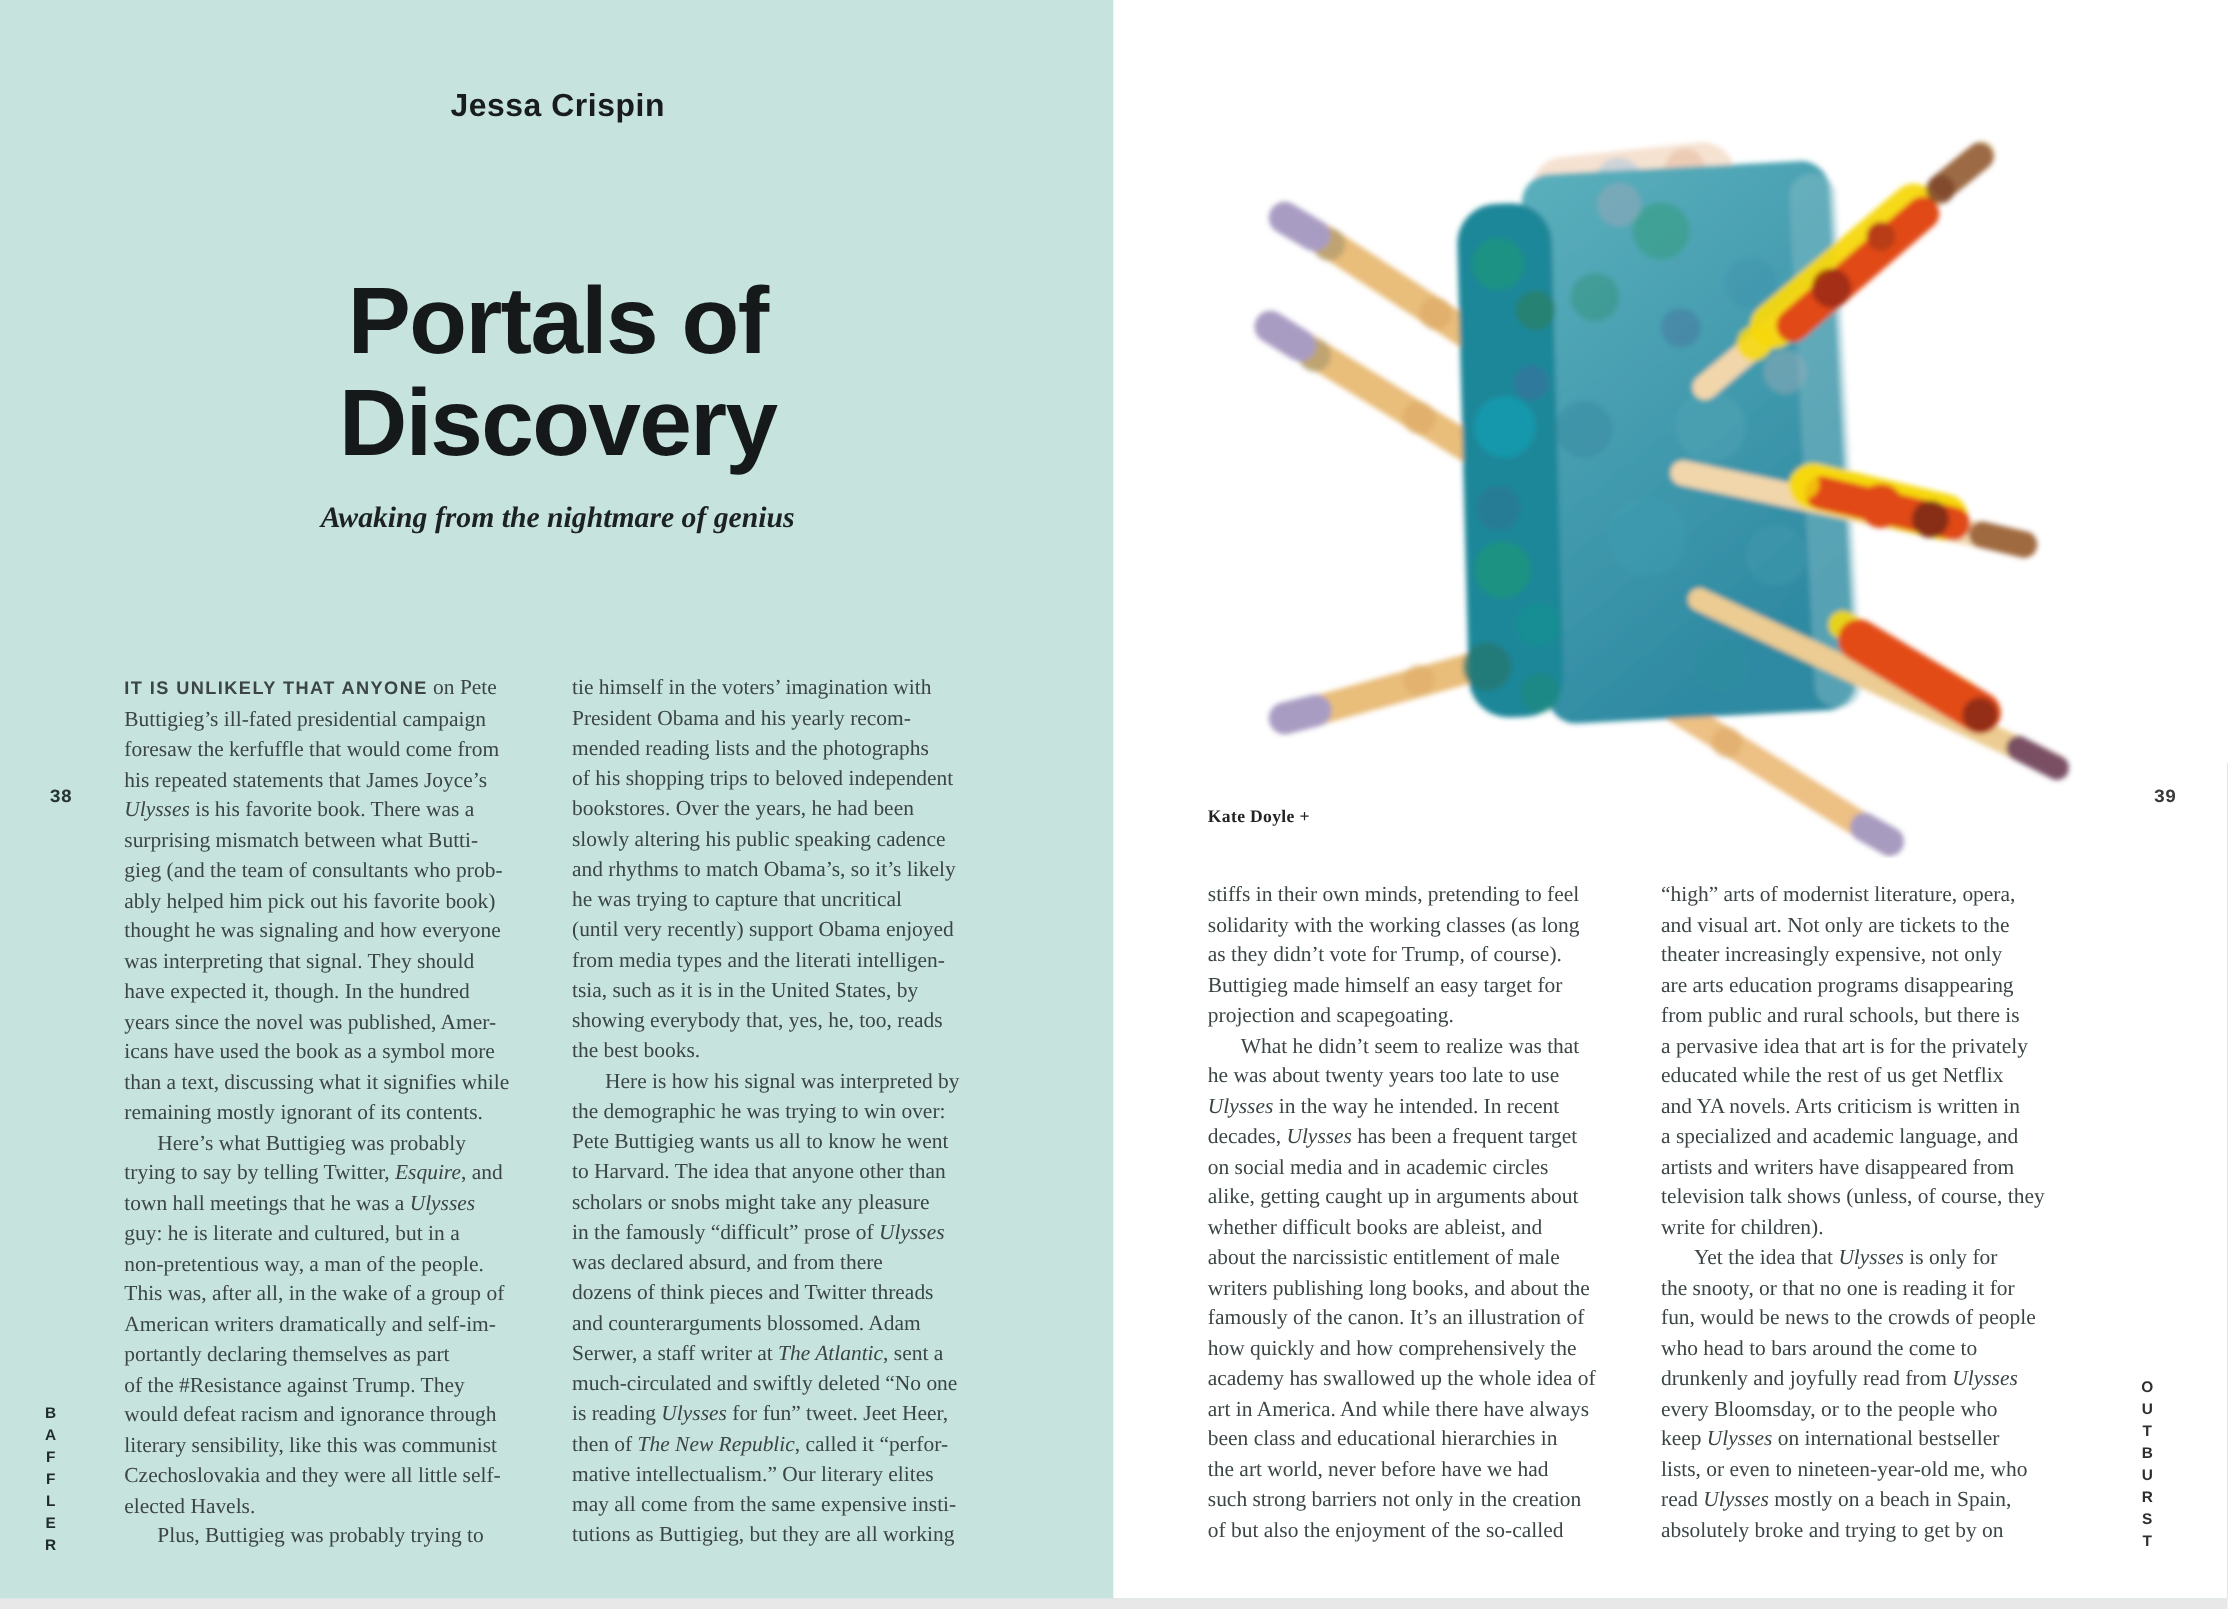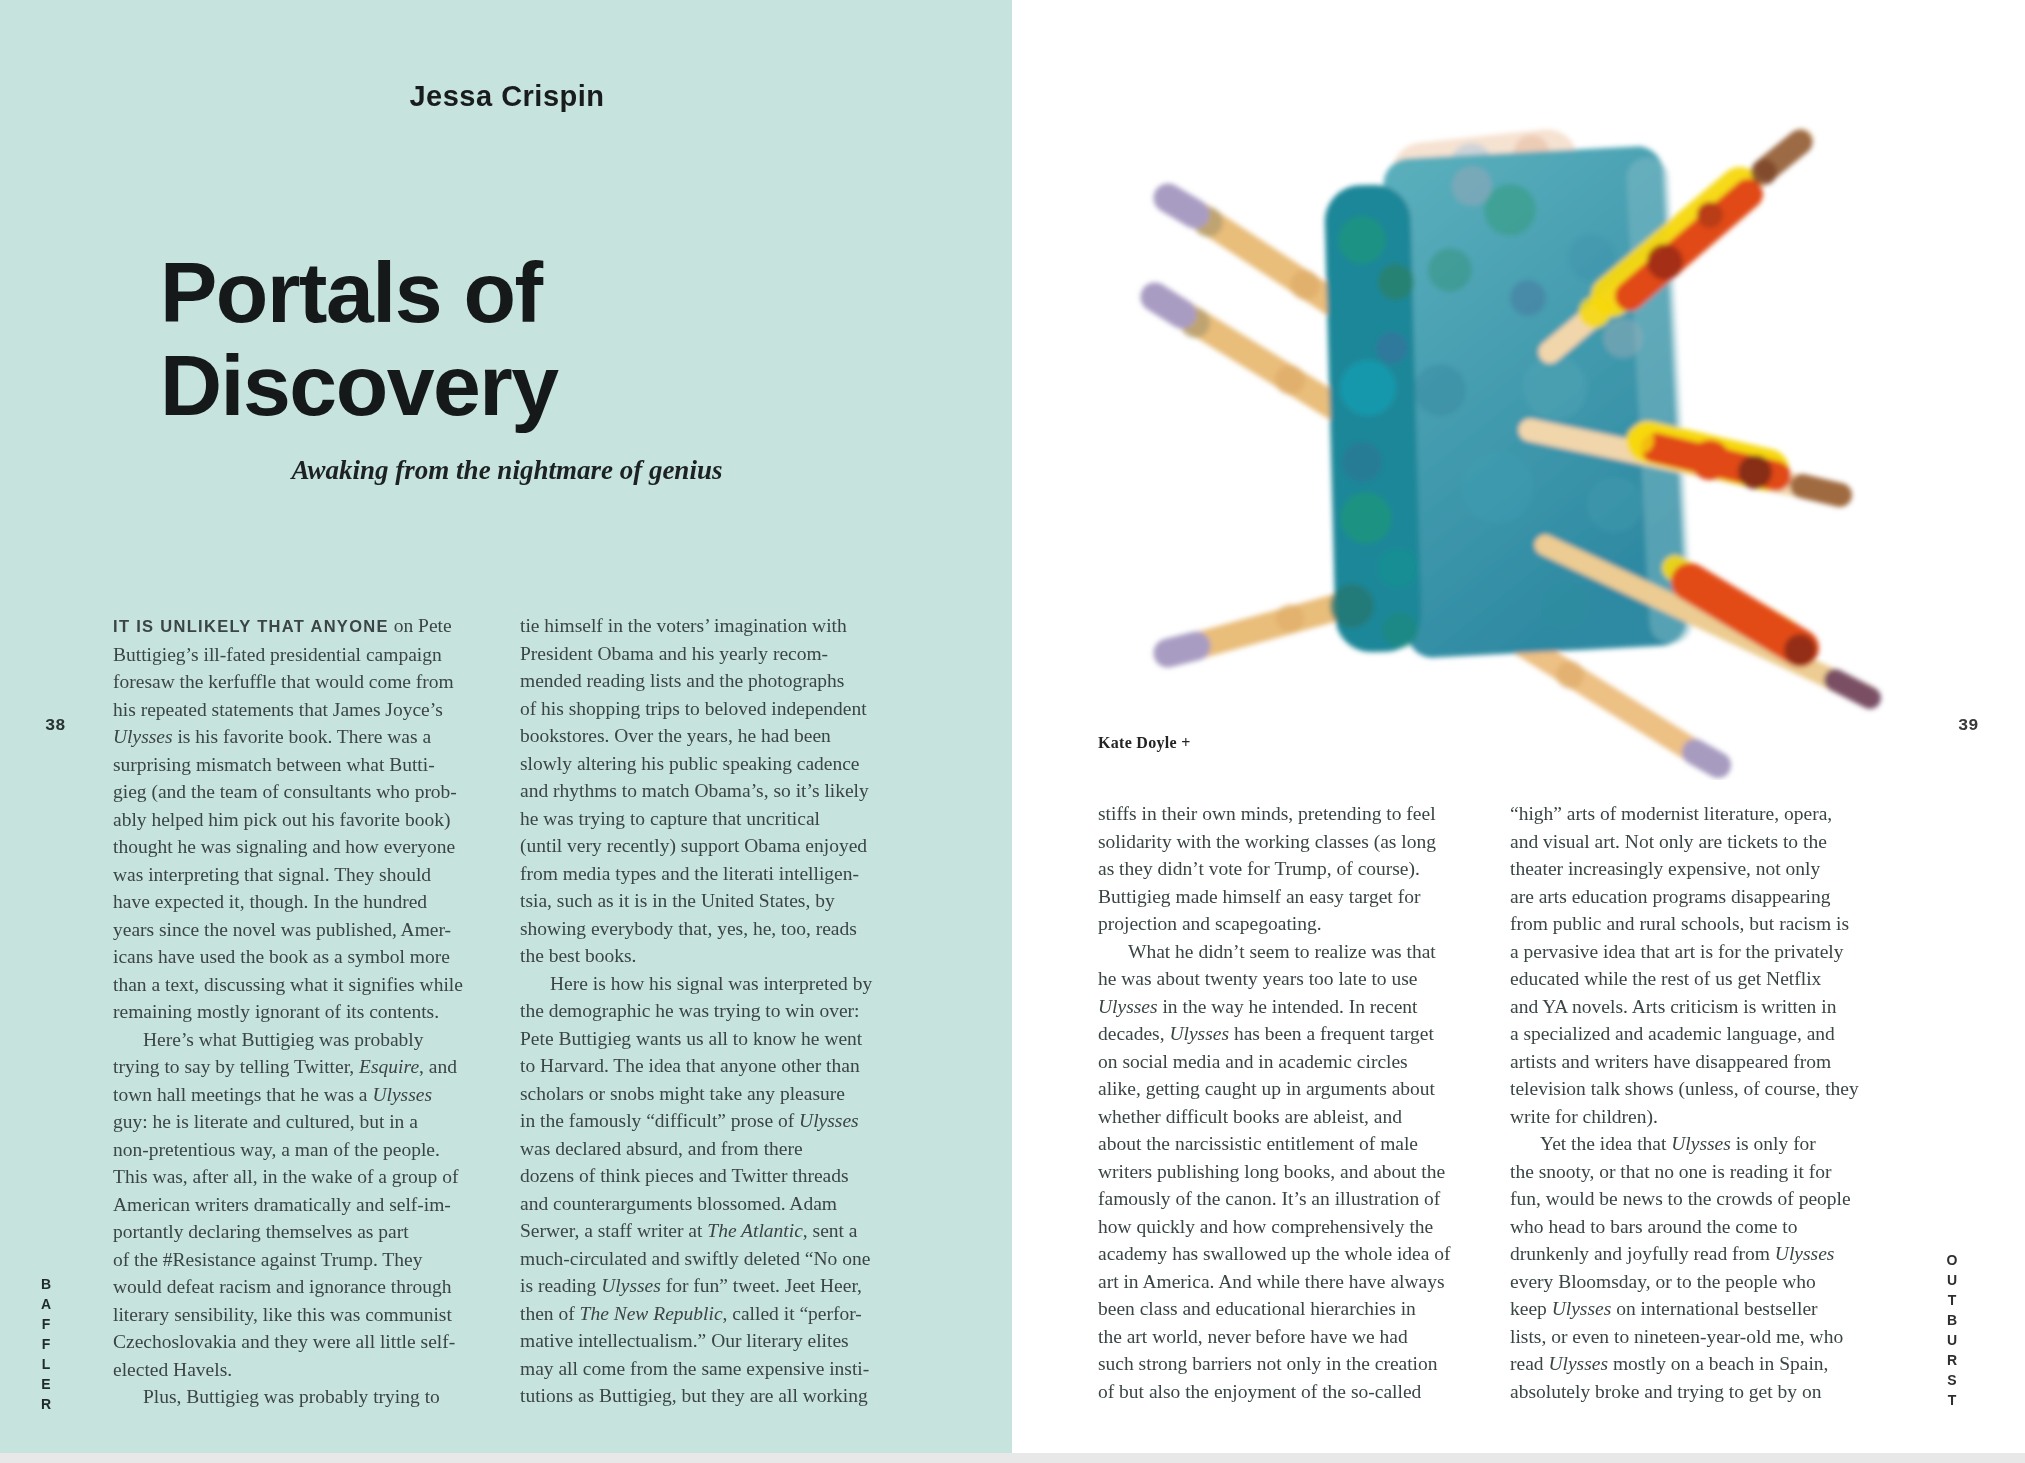--- a/index.html
+++ b/index.html
@@ -4,21 +4,21 @@
 <style>
   html,body{margin:0;padding:0;background:#e8e8e8;}
   .spread{position:relative;width:2025px;height:1453px;background:#5eead4;overflow:hidden;
           font-family:"Liberation Serif",serif;}
   .page-left{position:absolute;left:0;top:0;width:1012px;height:1463px;background:#c7e3de;}
   .page-right{position:absolute;left:1012px;top:0;width:1013px;height:1463px;background:#ffffff;}
 
   .byline{position:absolute;left:207px;top:80px;width:600px;text-align:center;
           font-family:"Liberation Sans",sans-serif;font-weight:700;font-size:29px;
           letter-spacing:.5px;color:#181c1c;}
-  .title{position:absolute;left:160px;top:246px;width:694px;margin:0;
+  .title{position:absolute;left:160px;top:246px;width:694px;margin:0;text-align:center;
          font-family:"Liberation Sans",sans-serif;font-weight:700;font-size:86px;
          line-height:93px;letter-spacing:-1.5px;color:#151919;}
   .title span{display:block;}
   .subtitle{position:absolute;left:160px;top:455px;width:694px;text-align:center;
             font-style:italic;font-weight:700;font-size:27px;color:#1c2222;}
 
   .pagenum{position:absolute;font-family:Liberation Mono, monospace;font-weight:700;
            font-size:17px;color:#273434;}
   .pn-left{left:45px;top:716px;}
   .pn-right{left:1958px;top:716px;color:#3a3a3a;}
@@ -245,21 +245,21 @@
       <div class="tline">been class and educational hierarchies in</div>
       <div class="tline">the art world, never before have we had</div>
       <div class="tline">such strong barriers not only in the creation</div>
       <div class="tline">of but also the enjoyment of the so-called</div>
     </div>
   <div class="col col4">
       <div class="tline">“high” arts of modernist literature, opera,</div>
       <div class="tline">and visual art. Not only are tickets to the</div>
       <div class="tline">theater increasingly expensive, not only</div>
       <div class="tline">are arts education programs disappearing</div>
-      <div class="tline">from public and rural schools, but racism is</div>
+      <div class="tline">from public and rural schools, but there is</div>
       <div class="tline">a pervasive idea that art is for the privately</div>
       <div class="tline">educated while the rest of us get Netflix</div>
       <div class="tline">and YA novels. Arts criticism is written in</div>
       <div class="tline">a specialized and academic language, and</div>
       <div class="tline">artists and writers have disappeared from</div>
       <div class="tline">television talk shows (unless, of course, they</div>
       <div class="tline">write for children).</div>
       <div class="tline indent">Yet the idea that <em>Ulysses</em> is only for</div>
       <div class="tline">the snooty, or that no one is reading it for</div>
       <div class="tline">fun, would be news to the crowds of people</div>

